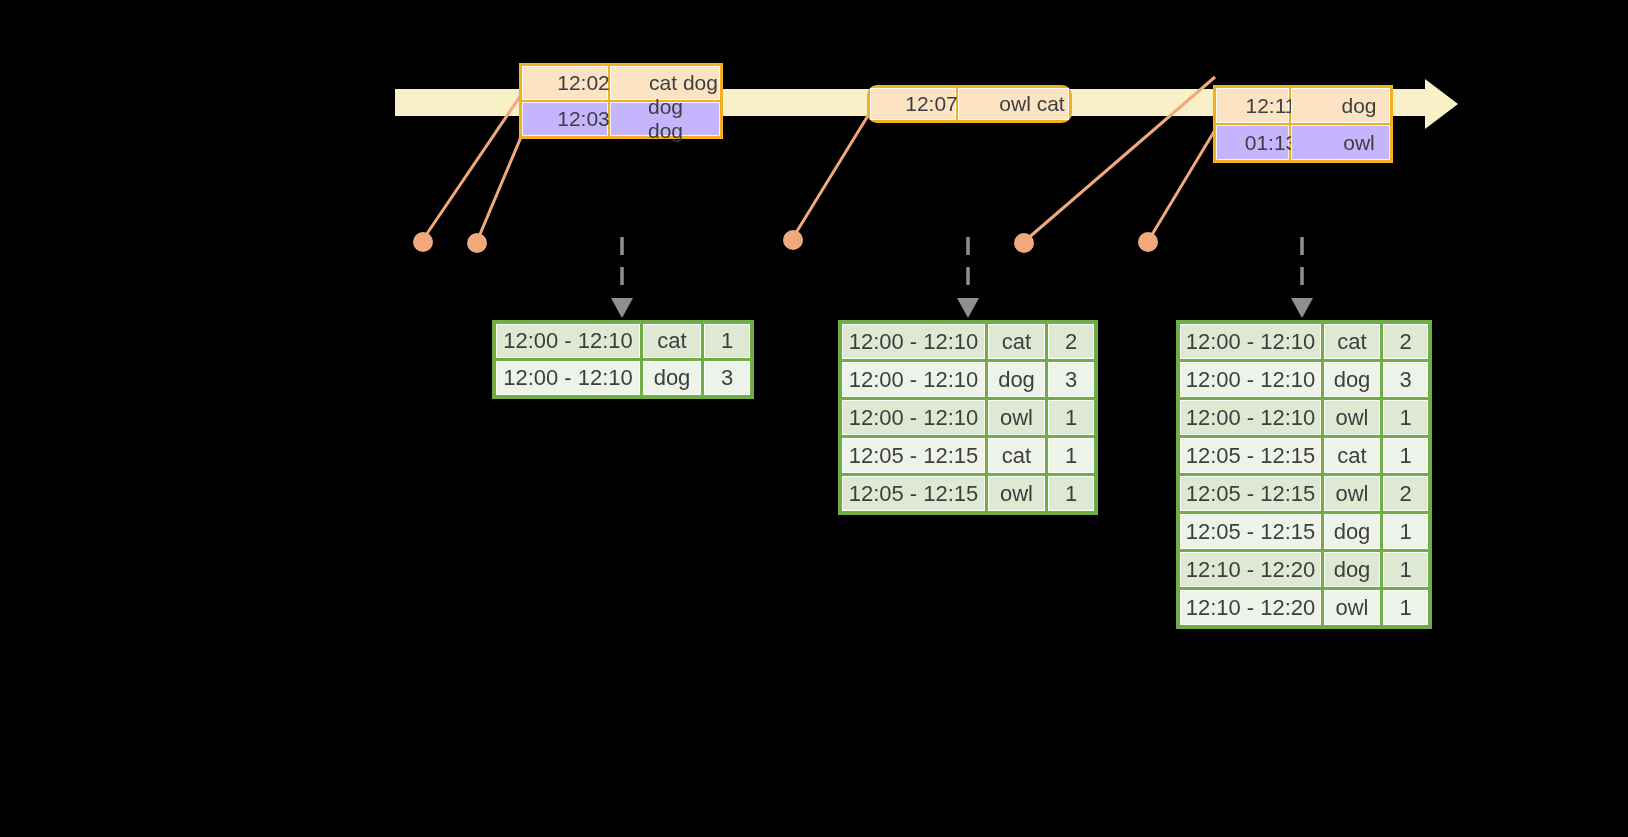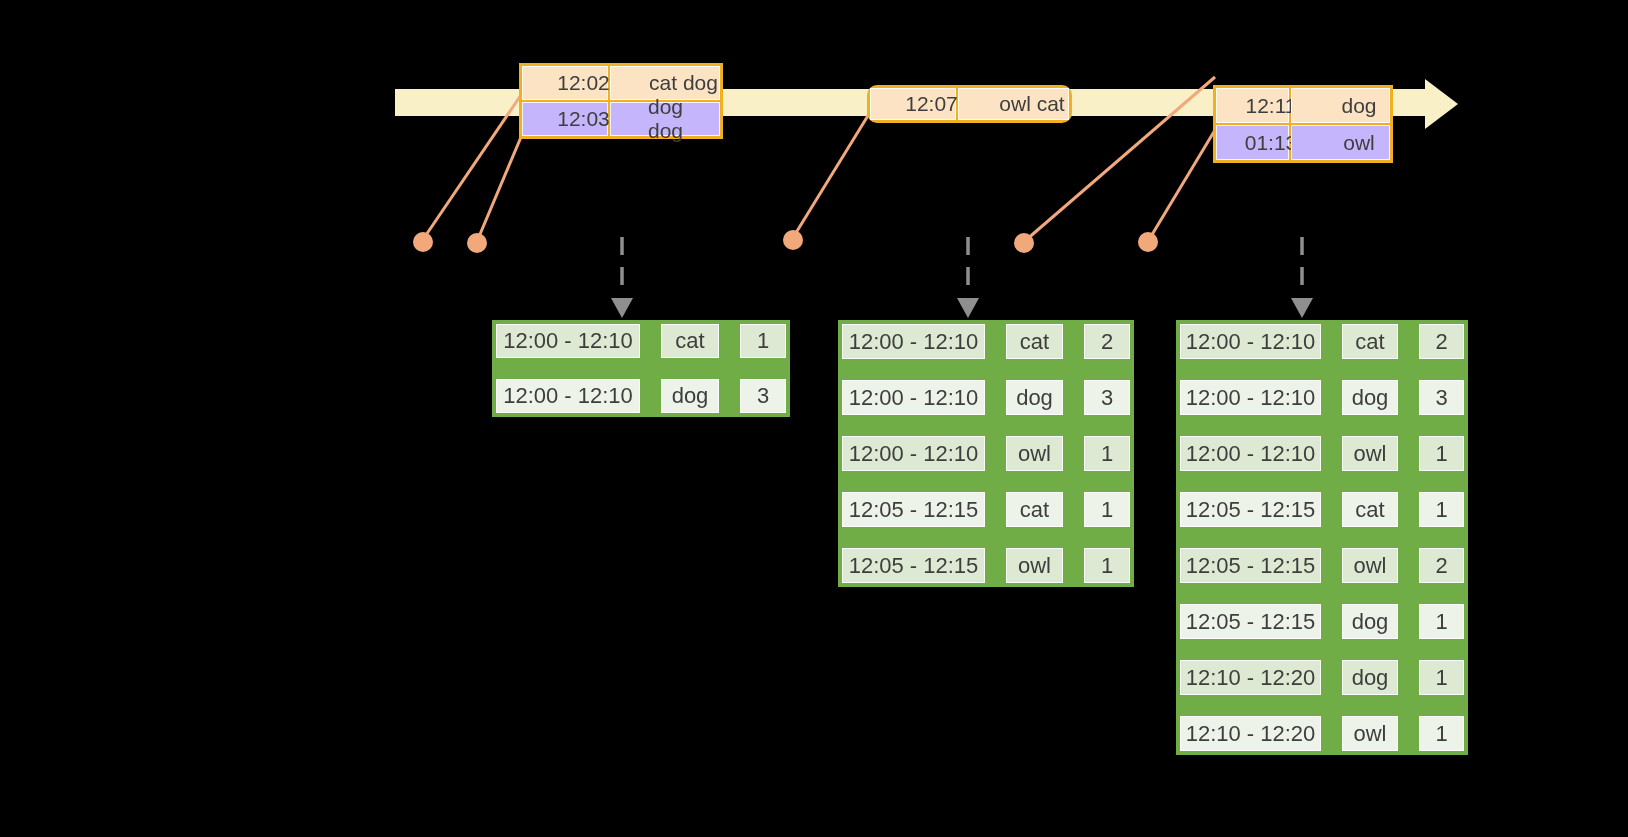--- a/index.html
+++ b/index.html
@@ -31,21 +31,21 @@
     padding-left:37px;
   }
   .etable .cell.odd{background:#FBE3C4;}
   .etable .cell.even{background:#c4b5fd;}
   .et1{left:519px;top:63px;grid-template-columns:86px 110px;grid-auto-rows:34px;}
   .et2{left:867px;top:85px;grid-template-columns:86px 111px;grid-auto-rows:32px;border-radius:10px;}
   .et3{left:1213px;top:63px;grid-template-columns:73px 99px;grid-auto-rows:35px;margin-top:22px;}
   
   .gtable{
     position:absolute;z-index:2;
-    display:grid;gap:21px;
+    display:grid;gap:3px;
     background:#70AD47;border:4px solid #70AD47;
   }
   .gtable .cell{
     display:flex;align-items:center;justify-content:center;
     font-size:22px;color:#3E3E3E;
     border:1px solid rgba(255,255,255,.9);
     box-sizing:border-box;
   }
   .gtable .cell.odd{background:#DDE9D2;}
   .gtable .cell.even{background:#EEF3EA;}

